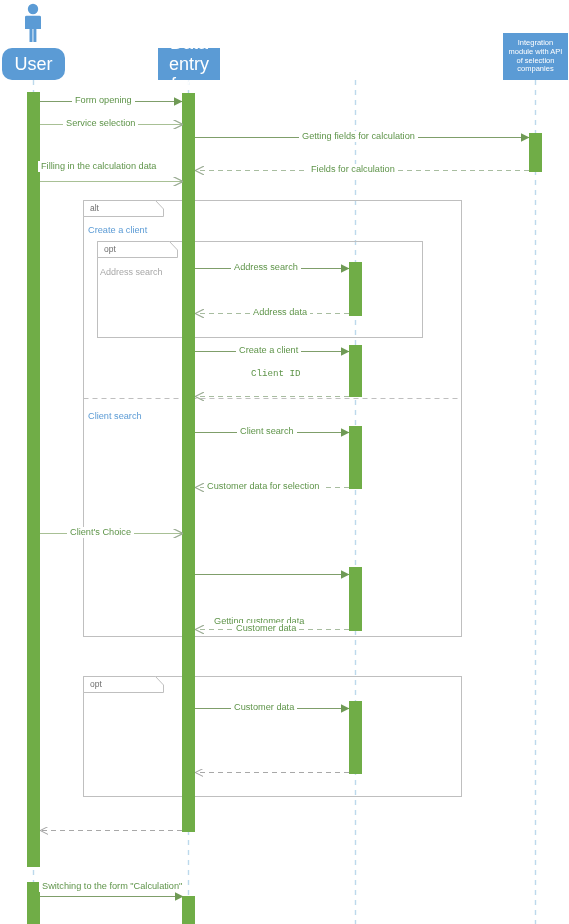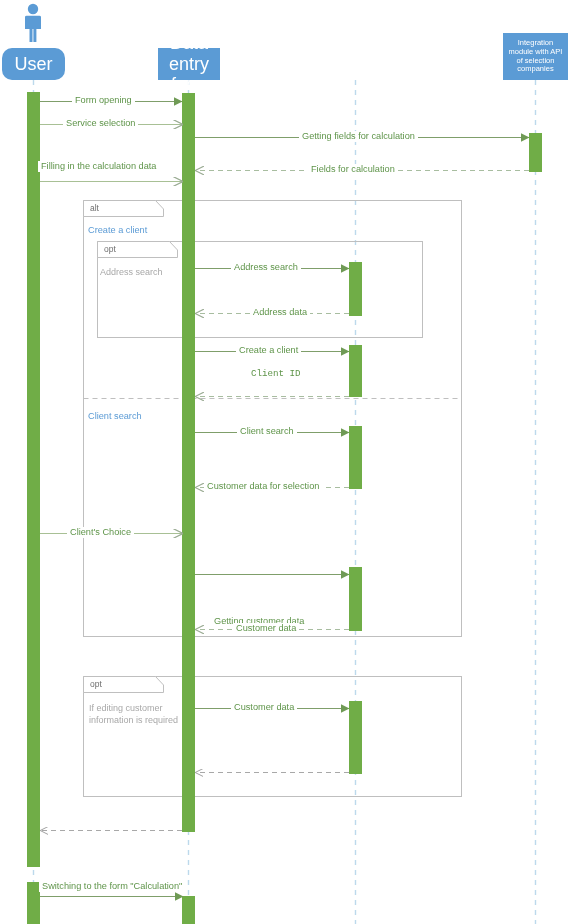--- a/index.html
+++ b/index.html
@@ -178,21 +178,20 @@
   <div class="frag-cond" style="left:86px;top:224px;">Create a client</div>
 
   <div class="frag-cond" style="left:86px;top:410px;">Client search</div>
 
   <div class="frag-tag" style="left:99px;top:242px;width:60px;height:15px;">opt</div>
 
   <div class="frag-guard" style="left:100px;top:267px;">Address search</div>
 
   <div class="frag-tag" style="left:85px;top:677px;width:60px;height:15px;">opt</div>
 
-  <div class="frag-guard" style="left:89px;top:703px;width:92px;">If editing customer information is required</div>
 
   <div class="msg-label" style="left:72px;top:95px;">Form opening</div>
 
   <div class="msg-label" style="left:63px;top:118px;">Service selection</div>
 
   <div class="msg-label" style="left:286px;top:131px;margin-left:13px;">Getting fields for calculation</div>
 
   <div class="msg-label" style="left:308px;top:164px;">Fields for calculation</div>
 
   <div class="msg-label" style="left:38px;top:161px;">Filling in the calculation data</div>

